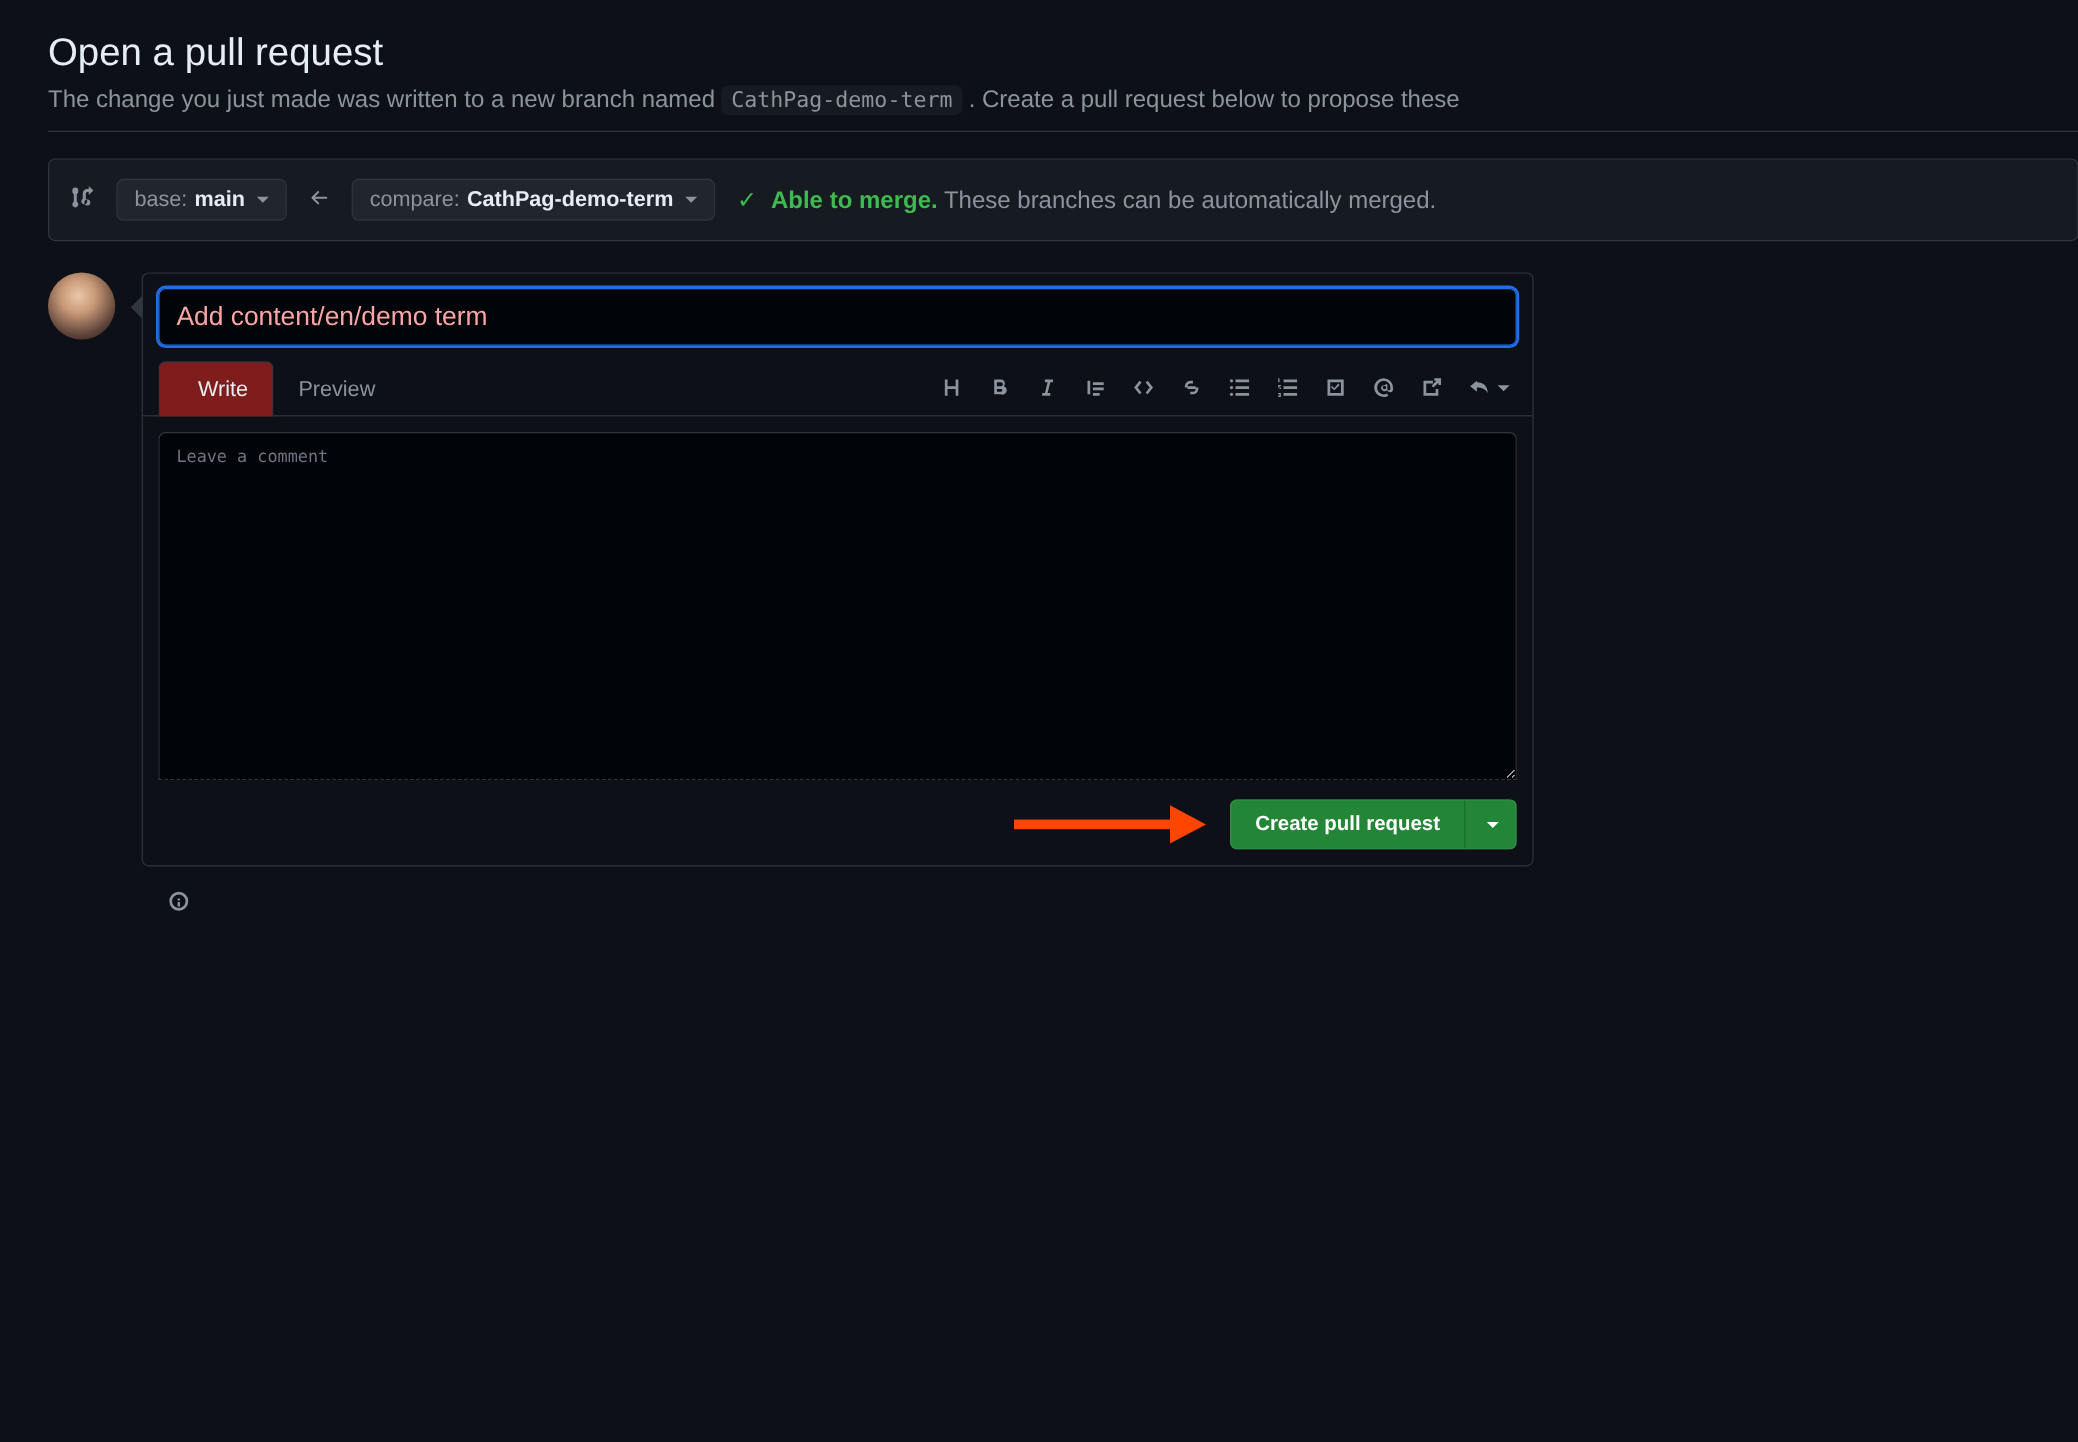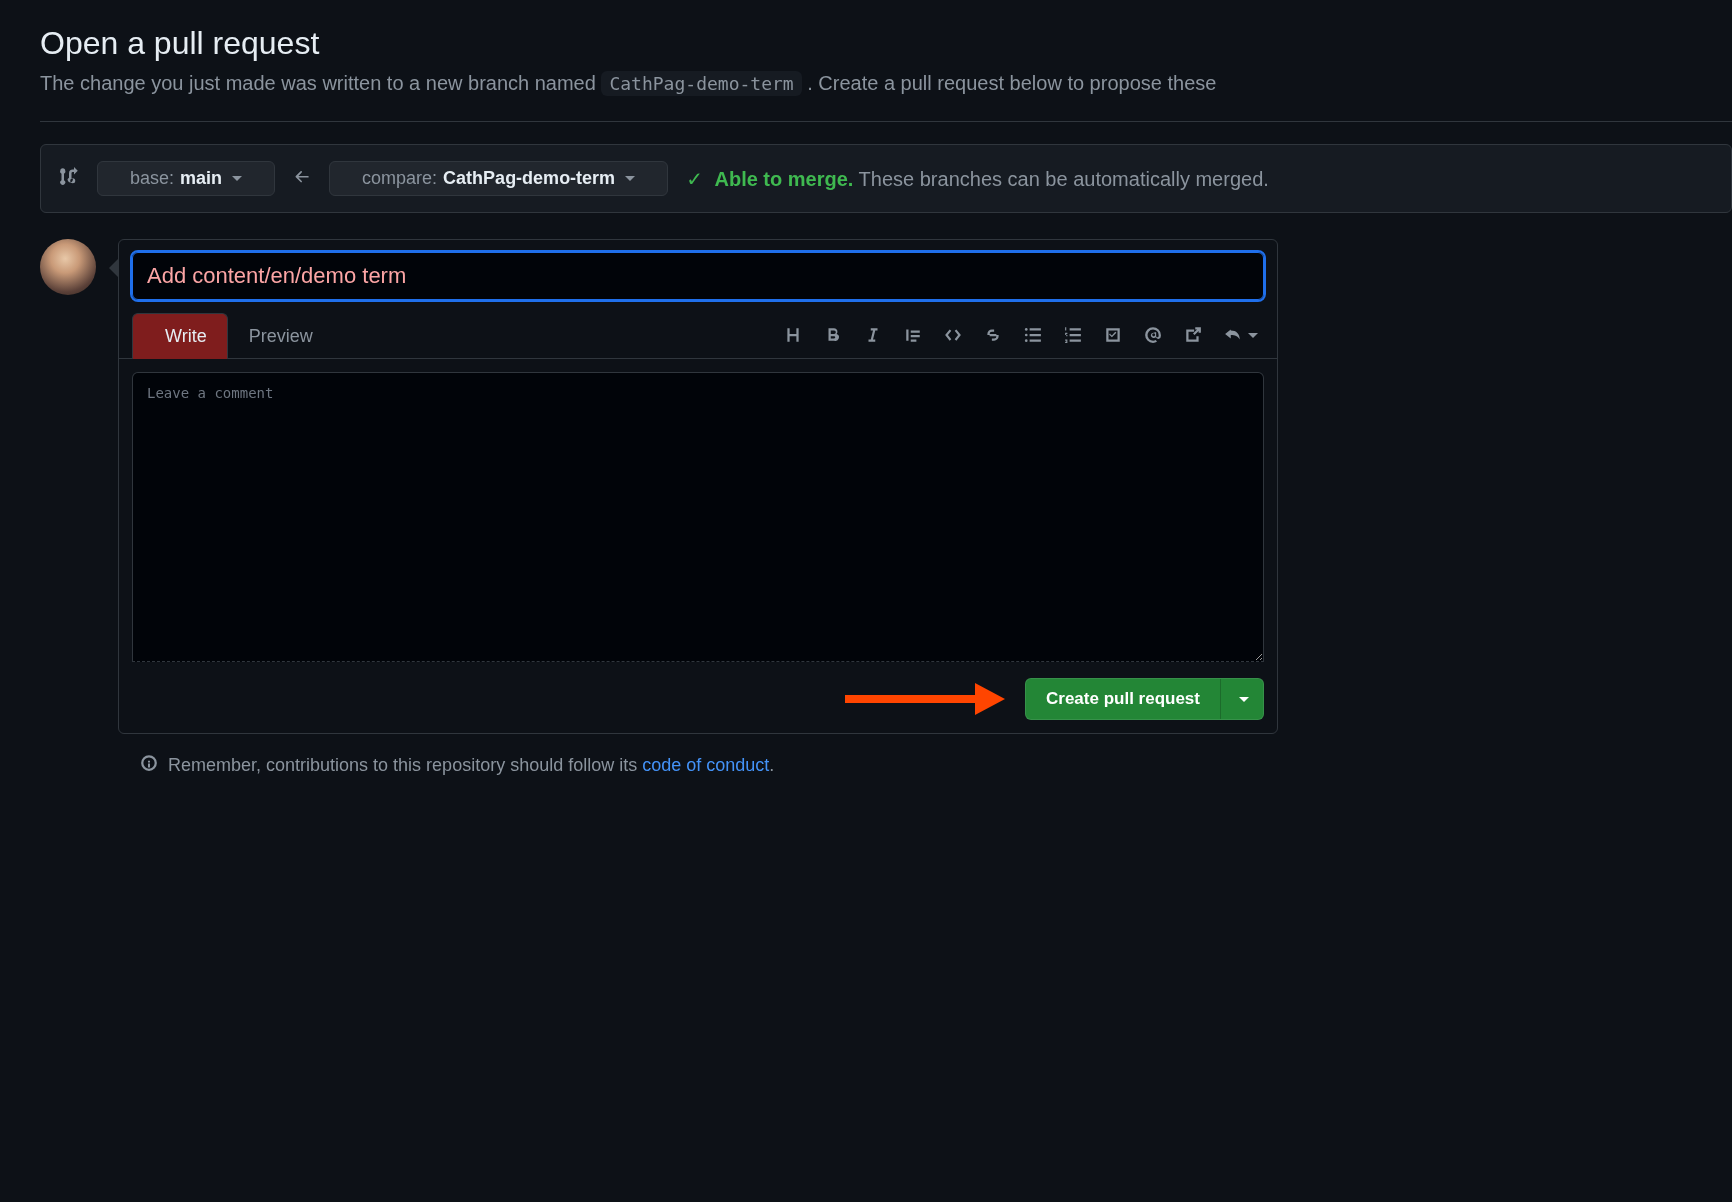--- a/index.html
+++ b/index.html
@@ -14,21 +14,21 @@
   }
   .header h1 {
     color: #e6edf3;
     font-size: 32px;
     font-weight: 400;
     margin-bottom: 10px;
   }
   .header p {
     color: #8b949e;
     font-size: 20px;
-    padding-bottom: 26px;
+    padding-bottom: 14px;
     border-bottom: 1px solid #30363d;
     white-space: nowrap;
   }
   .branch-code {
     background: #161b22;
     border-radius: 6px;
     padding: 2px 8px;
     font-family: ui-monospace, SFMono-Regular, "SF Mono", Menlo, monospace;
     font-size: 18px;
     color: #8b949e;
@@ -41,21 +41,21 @@
     padding: 16px 18px;
     display: flex;
     align-items: center;
     gap: 18px;
   }
   .icon-svg { fill: #8b949e; }
   .branch-select {
     background: #21262d;
     border: 1px solid #30363d;
     border-radius: 6px;
-    padding: 6px 32px;
+    padding: 6px 14px;
     color: #c9d1d9;
     font-size: 18px;
     display: flex;
     align-items: center;
     gap: 6px;
     cursor: pointer;
   }
   .branch-select .label { color: #8b949e; }
   .branch-select .value { color: #e6edf3; font-weight: 600; }
   .caret {
@@ -378,16 +378,13 @@
     </div>
   </div>
 </div>
 
 <div class="footer-note">
   <span>
     <svg width="18" height="18" viewBox="0 0 16 16" class="icon-svg">
         <path d="M8 1a7 7 0 100 14A7 7 0 008 1zm0 2a5 5 0 110 10A5 5 0 018 3zm-.9 3h1.8v1.5H7.1V6zm0 2.5h1.8V12H7.1V8.5z"></path>
       </svg>
   </span>
-  <span>
-    <span>Remember, contributions to this repository should follow its </span><a href="#">code of conduct</a><span>.</span>
-  </span>
 </div>
 
 </body></html>

